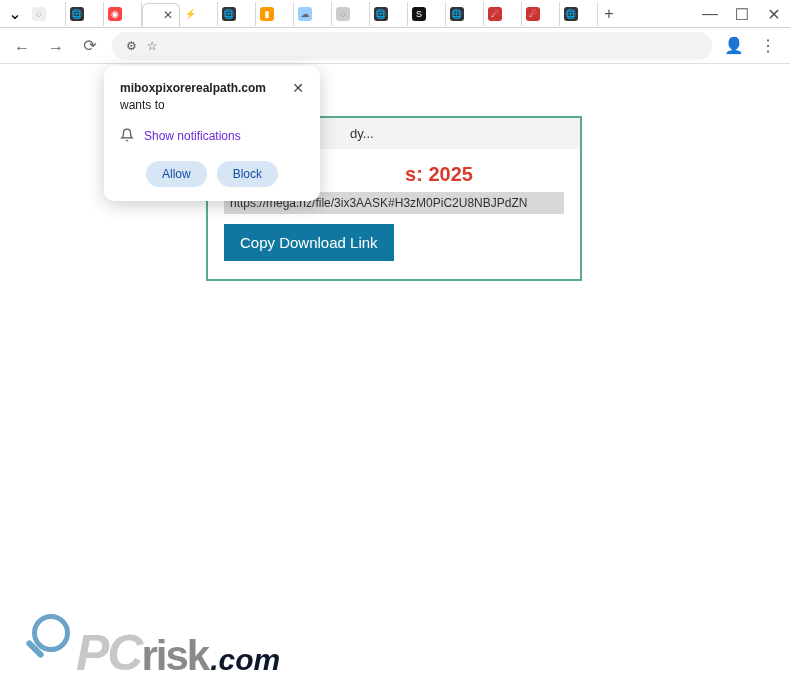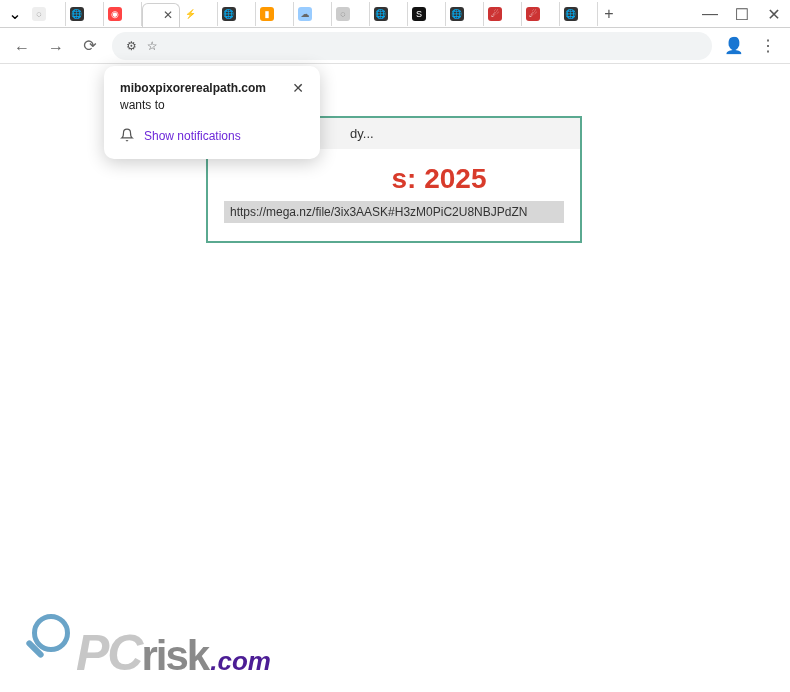--- a/index.html
+++ b/index.html
@@ -44,34 +44,34 @@
     .perm-actions { display: flex; gap: 10px; justify-content: center; margin-top: 16px; }
     .perm-btn { background: #d7e6f5; border: none; border-radius: 16px; padding: 6px 16px; font-size: 12px; color: #174ea6; cursor: pointer; }
 
     
     .card {
       position: absolute; top: 52px; left: 206px; width: 376px;
       border: 2px solid #5aa990; background: #fff;
     }
     .card-header { background: #f3f3f3; padding: 8px 12px; font-size: 13px; color: #333; text-align: left; }
     .card-body { padding: 14px 16px 18px 16px; }
-    .red-text { color: #d83b2b; font-size: 28px; font-weight: 700; text-align: center; }
+    .red-text { color: #d83b2b; font-size: 20px; font-weight: 700; text-align: center; }
     .hint { font-size: 12px; color: #333; margin-top: 16px; }
     .url-box { margin-top: 6px; background: #d7d7d7; padding: 4px 6px; font-size: 12px; color: #333; white-space: nowrap; overflow: hidden; user-select: all; }
     .copy-btn { margin-top: 10px; background: #1078a0; color: #fff; border: none; padding: 10px 16px; font-size: 15px; cursor: pointer; }
 
     
     .watermark { position: absolute; bottom: 10px; left: 24px; display: flex; align-items: baseline; font-family: Arial, sans-serif; }
     .mag { position: relative; width: 56px; height: 56px; }
     .mag-ring { position: absolute; top: 0; left: 8px; width: 38px; height: 38px; border: 5px solid #6aa4c8; border-radius: 50%; }
     .mag-handle { position: absolute; top: 32px; left: 0px; width: 22px; height: 6px; background: #6aa4c8; transform: rotate(45deg); border-radius: 3px; }
     .logo-p { font-size: 50px; font-weight: 700; font-style: italic; color: #c7c7c7; margin-left: -4px; letter-spacing: -2px;}
     .logo-c { font-size: 50px; font-weight: 700; font-style: italic; color: #c7c7c7; letter-spacing: -2px;}
     .logo-risk { font-size: 42px; font-weight: 700; color: #8a8a8a; letter-spacing: -2px;}
-    .logo-com { font-size: 26px; font-weight: 700; font-style: italic; color: #4c1d95; margin-left: 2px; }
+    .logo-com { font-size: 30px; font-weight: 700; font-style: italic; color: #0f172a; margin-left: 2px; }
   </style>
 </head>
 <body>
 
 <div class="title-bar">
   <div class="tab-dropdown">
     <span>⌄</span>
   </div>
   <div class="tabs" id="tabs">
       <div class="tab">
@@ -152,31 +152,36 @@
     </div>
     <div class="perm-row">
       <span style="color:#555">
         <svg width="14" height="14" viewBox="0 0 24 24" fill="none" stroke="#555" stroke-width="2">
             <path d="M18 8a6 6 0 0 0-12 0c0 7-3 9-3 9h18s-3-2-3-9"></path>
             <path d="M13.7 21a2 2 0 0 1-3.4 0"></path>
           </svg>
       </span>
       <span>Show notifications</span>
     </div>
+    <div class="perm-actions">
+      <button class="perm-btn">Allow</button>
+      <button class="perm-btn">Block</button>
+    </div>
   </div>
 
   <div class="card">
     <div class="card-header">
       <span style="margin-left:130px">dy...</span>
     </div>
     <div class="card-body">
       <div class="red-text">
         <span style="margin-left:90px">s: 2025</span>
       </div>
       <div class="url-box">https://mega.nz/file/3ix3AASK#H3zM0PiC2U8NBJPdZN</div>
+      <button class="copy-btn">Copy Download Link</button>
     </div>
   </div>
 
   <div class="watermark">
     <div class="mag">
       <div class="mag-ring"></div>
       <div class="mag-handle"></div>
     </div>
     <span class="logo-p">P</span>
     <span class="logo-c">C</span>

